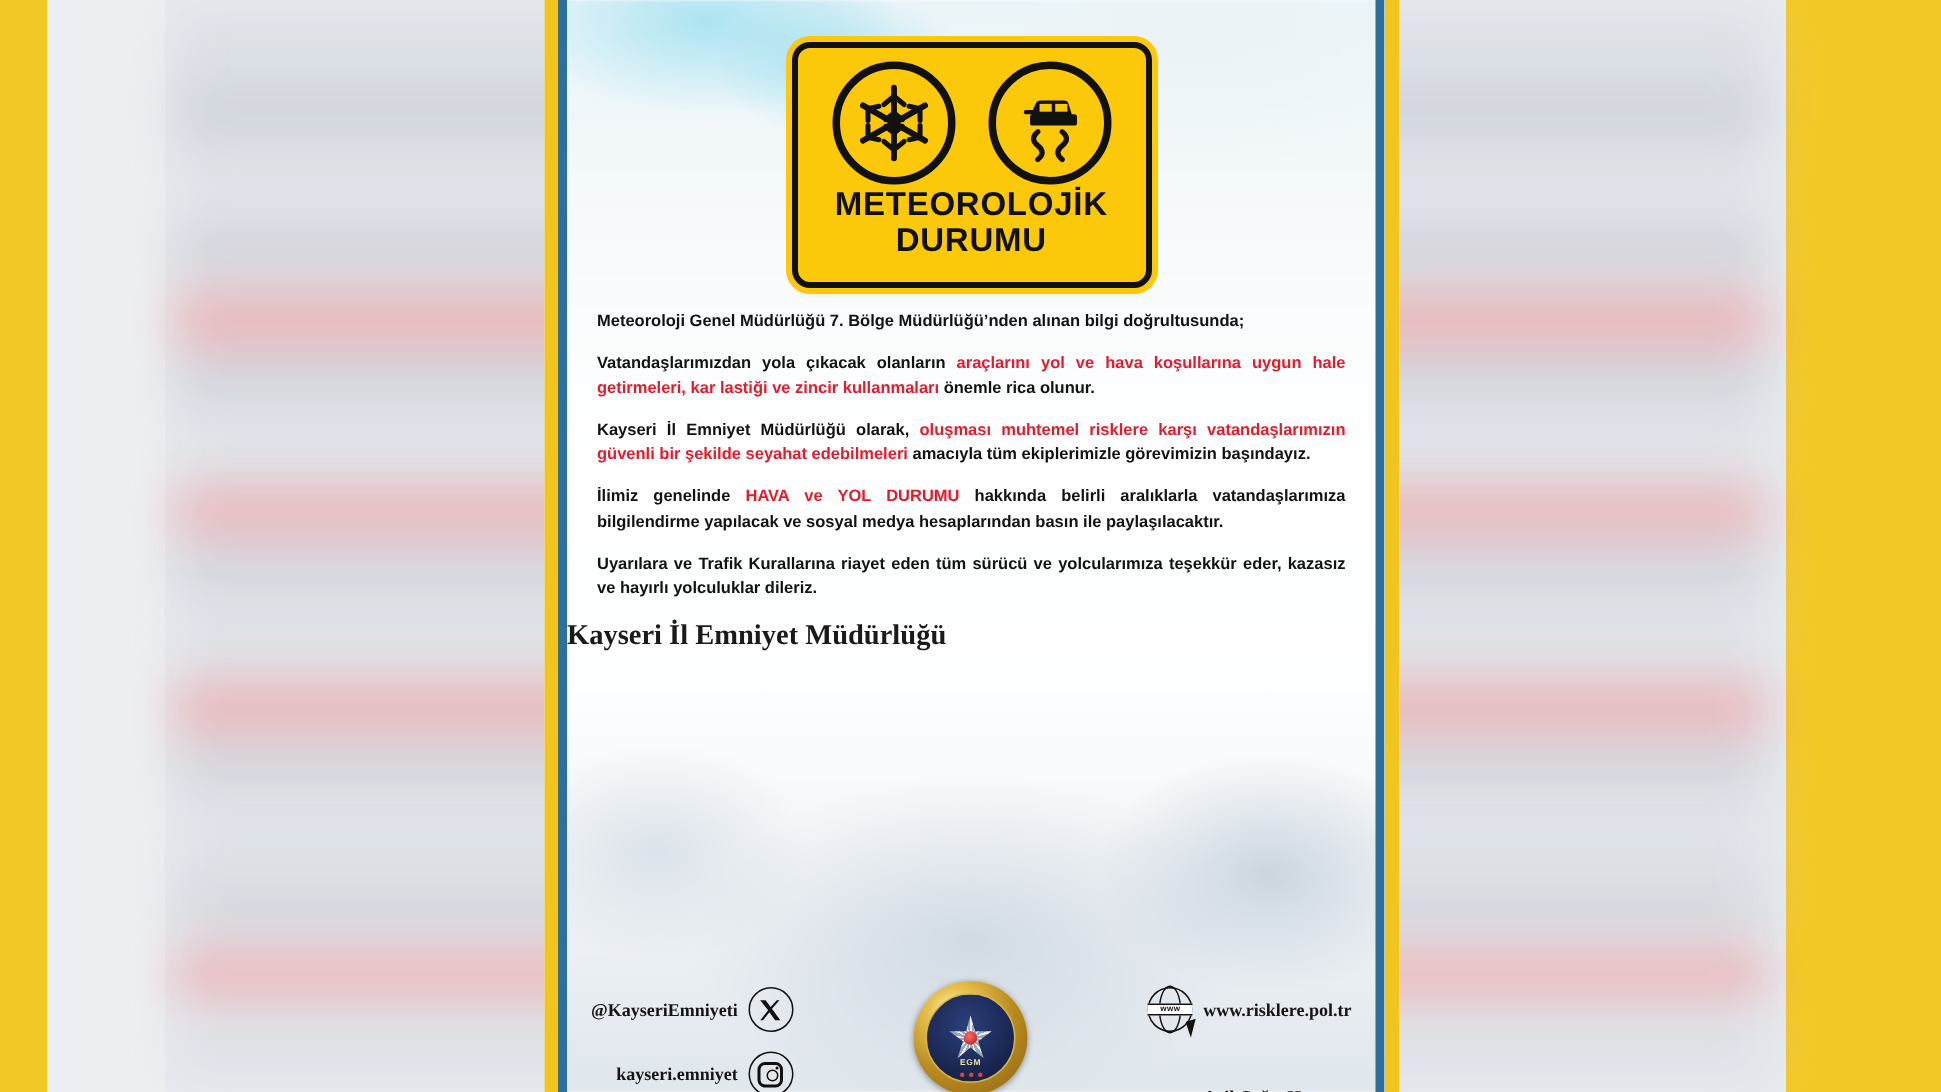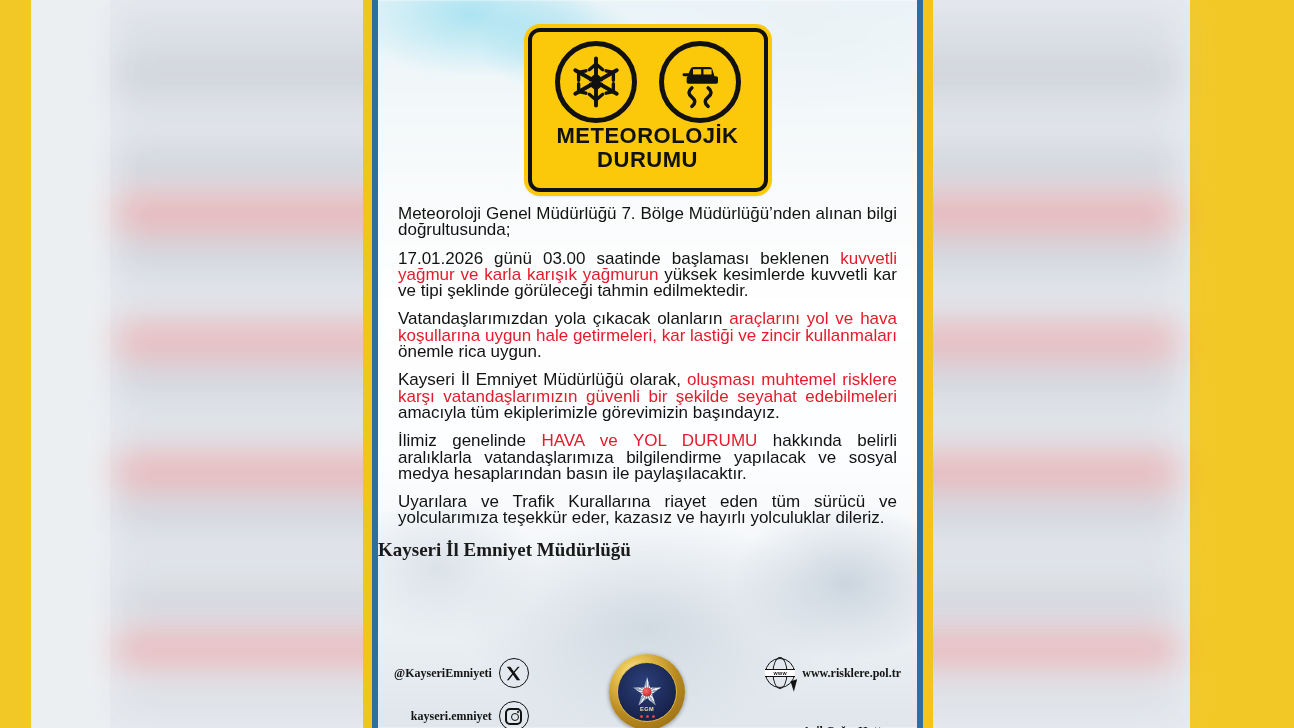--- a/index.html
+++ b/index.html
@@ -88,23 +88,23 @@
     margin-top:2px;
     font-family:"Liberation Sans", sans-serif;
     font-weight:bold; font-size:22px; line-height:22px;
     letter-spacing:.5px; color:#111; text-align:center;
   }
 
   
   .body-text {
     margin:14px 20px 0 20px;
     font-family:"Liberation Sans", sans-serif;
-    font-size:17px;
+    font-size:11px;
     line-height:16.3px;
-    font-weight:normal;
+    font-weight:bold;
     color:#121212;
     text-align:justify;
     text-justify:inter-word;
   }
   .body-text p { margin-bottom:12px; }
   .hl { color:#e41b2b; }
 
   .signature {
     text-align:left;
     font-family:"Liberation Serif", serif;
@@ -305,22 +305,21 @@
             </div>
 
           </div>
           <div class="sign-title">METEOROLOJİK</div>
           <div class="sign-title">DURUMU</div>
         </div>
       </div>
 
       <div class="body-text" id="body-text">
           <p><span>Meteoroloji Genel Müdürlüğü 7. Bölge Müdürlüğü’nden alınan bilgi doğrultusunda;</span></p>
-          <p><span>17.01.2026 günü 03.00 saatinde başlaması beklenen </span><span class="hl">kuvvetli yağmur ve karla karışık yağmurun</span><span> yüksek kesimlerde kuvvetli kar ve tipi şeklinde görüleceği tahmin edilmektedir.</span></p>
-          <p><span>Vatandaşlarımızdan yola çıkacak  olanların </span><span class="hl">araçlarını yol ve hava koşullarına uygun hale getirmeleri, kar lastiği ve zincir kullanmaları</span><span> önemle rica uygun.</span></p>
+          <p><span>Vatandaşlarımızdan yola çıkacak  olanların </span><span class="hl">araçlarını yol ve hava koşullarına uygun hale getirmeleri, kar lastiği ve zincir kullanmaları</span><span> önemle rica olunur.</span></p>
           <p><span>Kayseri İl Emniyet Müdürlüğü olarak, </span><span class="hl">oluşması muhtemel risklere karşı vatandaşlarımızın güvenli bir şekilde seyahat edebilmeleri</span><span> amacıyla tüm ekiplerimizle görevimizin başındayız.</span></p>
           <p><span>İlimiz genelinde </span><span class="hl">HAVA ve YOL DURUMU</span><span> hakkında belirli aralıklarla vatandaşlarımıza bilgilendirme yapılacak ve sosyal medya hesaplarından basın ile paylaşılacaktır.</span></p>
           <p><span>Uyarılara ve Trafik Kurallarına riayet eden tüm sürücü ve yolcularımıza teşekkür eder, kazasız ve hayırlı yolculuklar dileriz.</span></p>
         </div>
 
       <div class="signature">Kayseri İl Emniyet Müdürlüğü</div>
     </div>
 
     <div class="footer">
 

